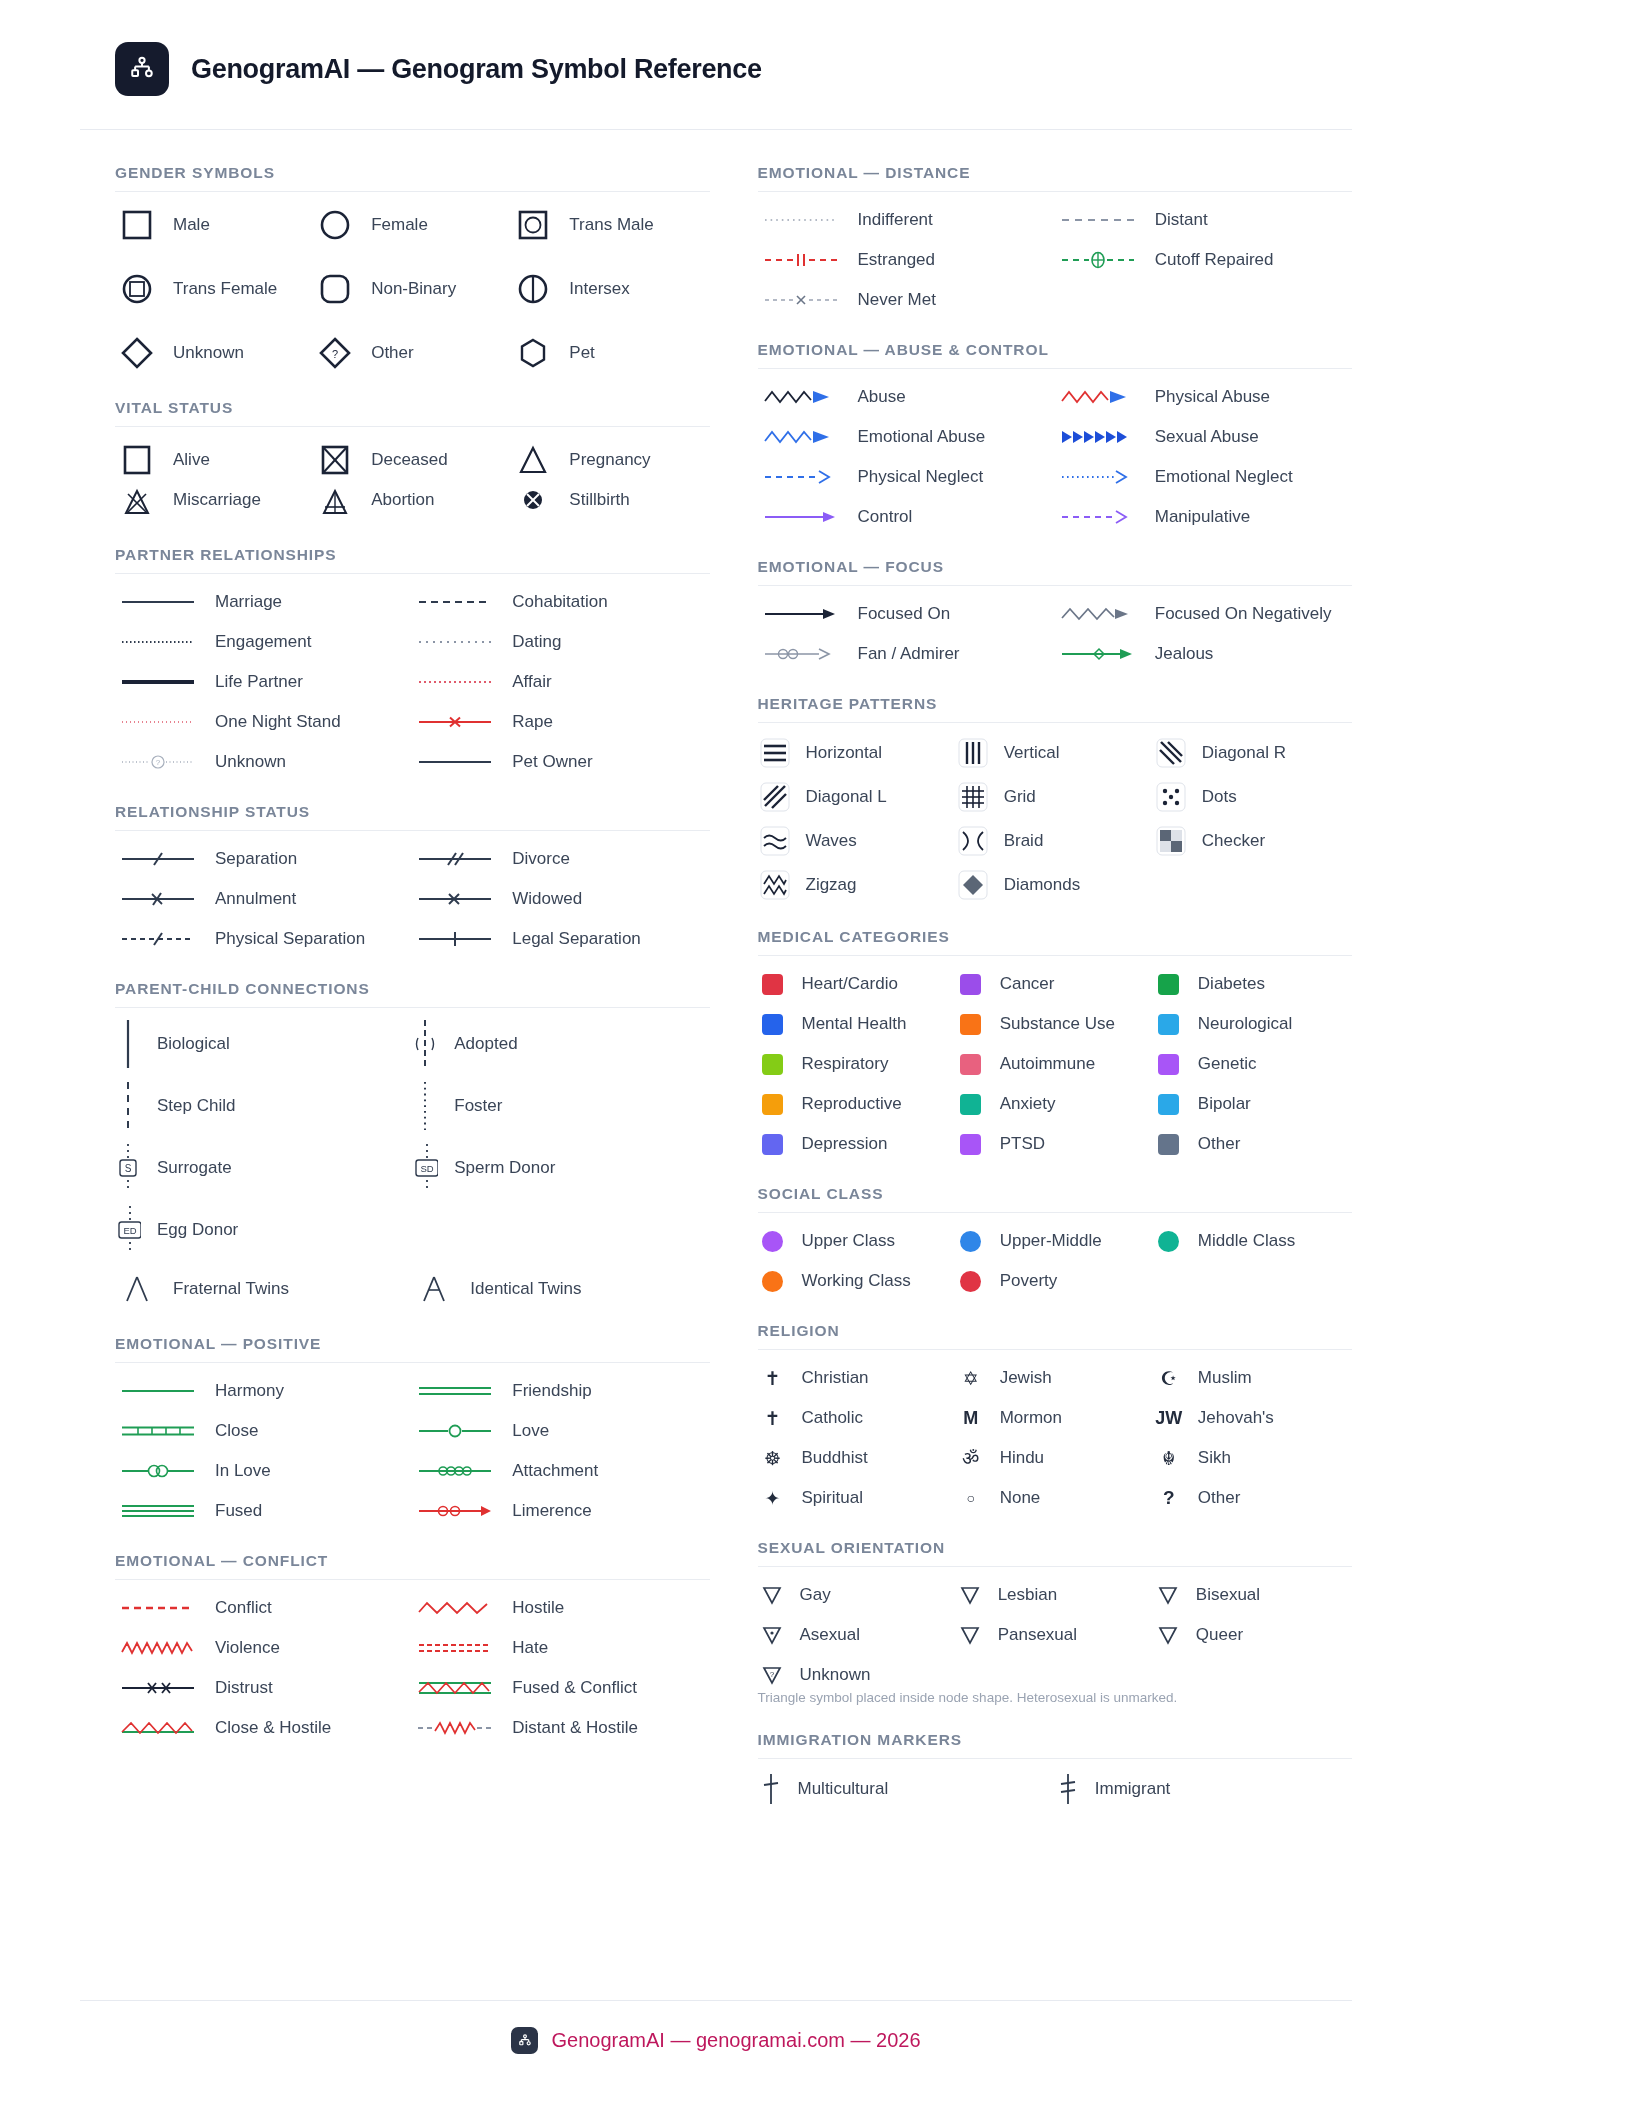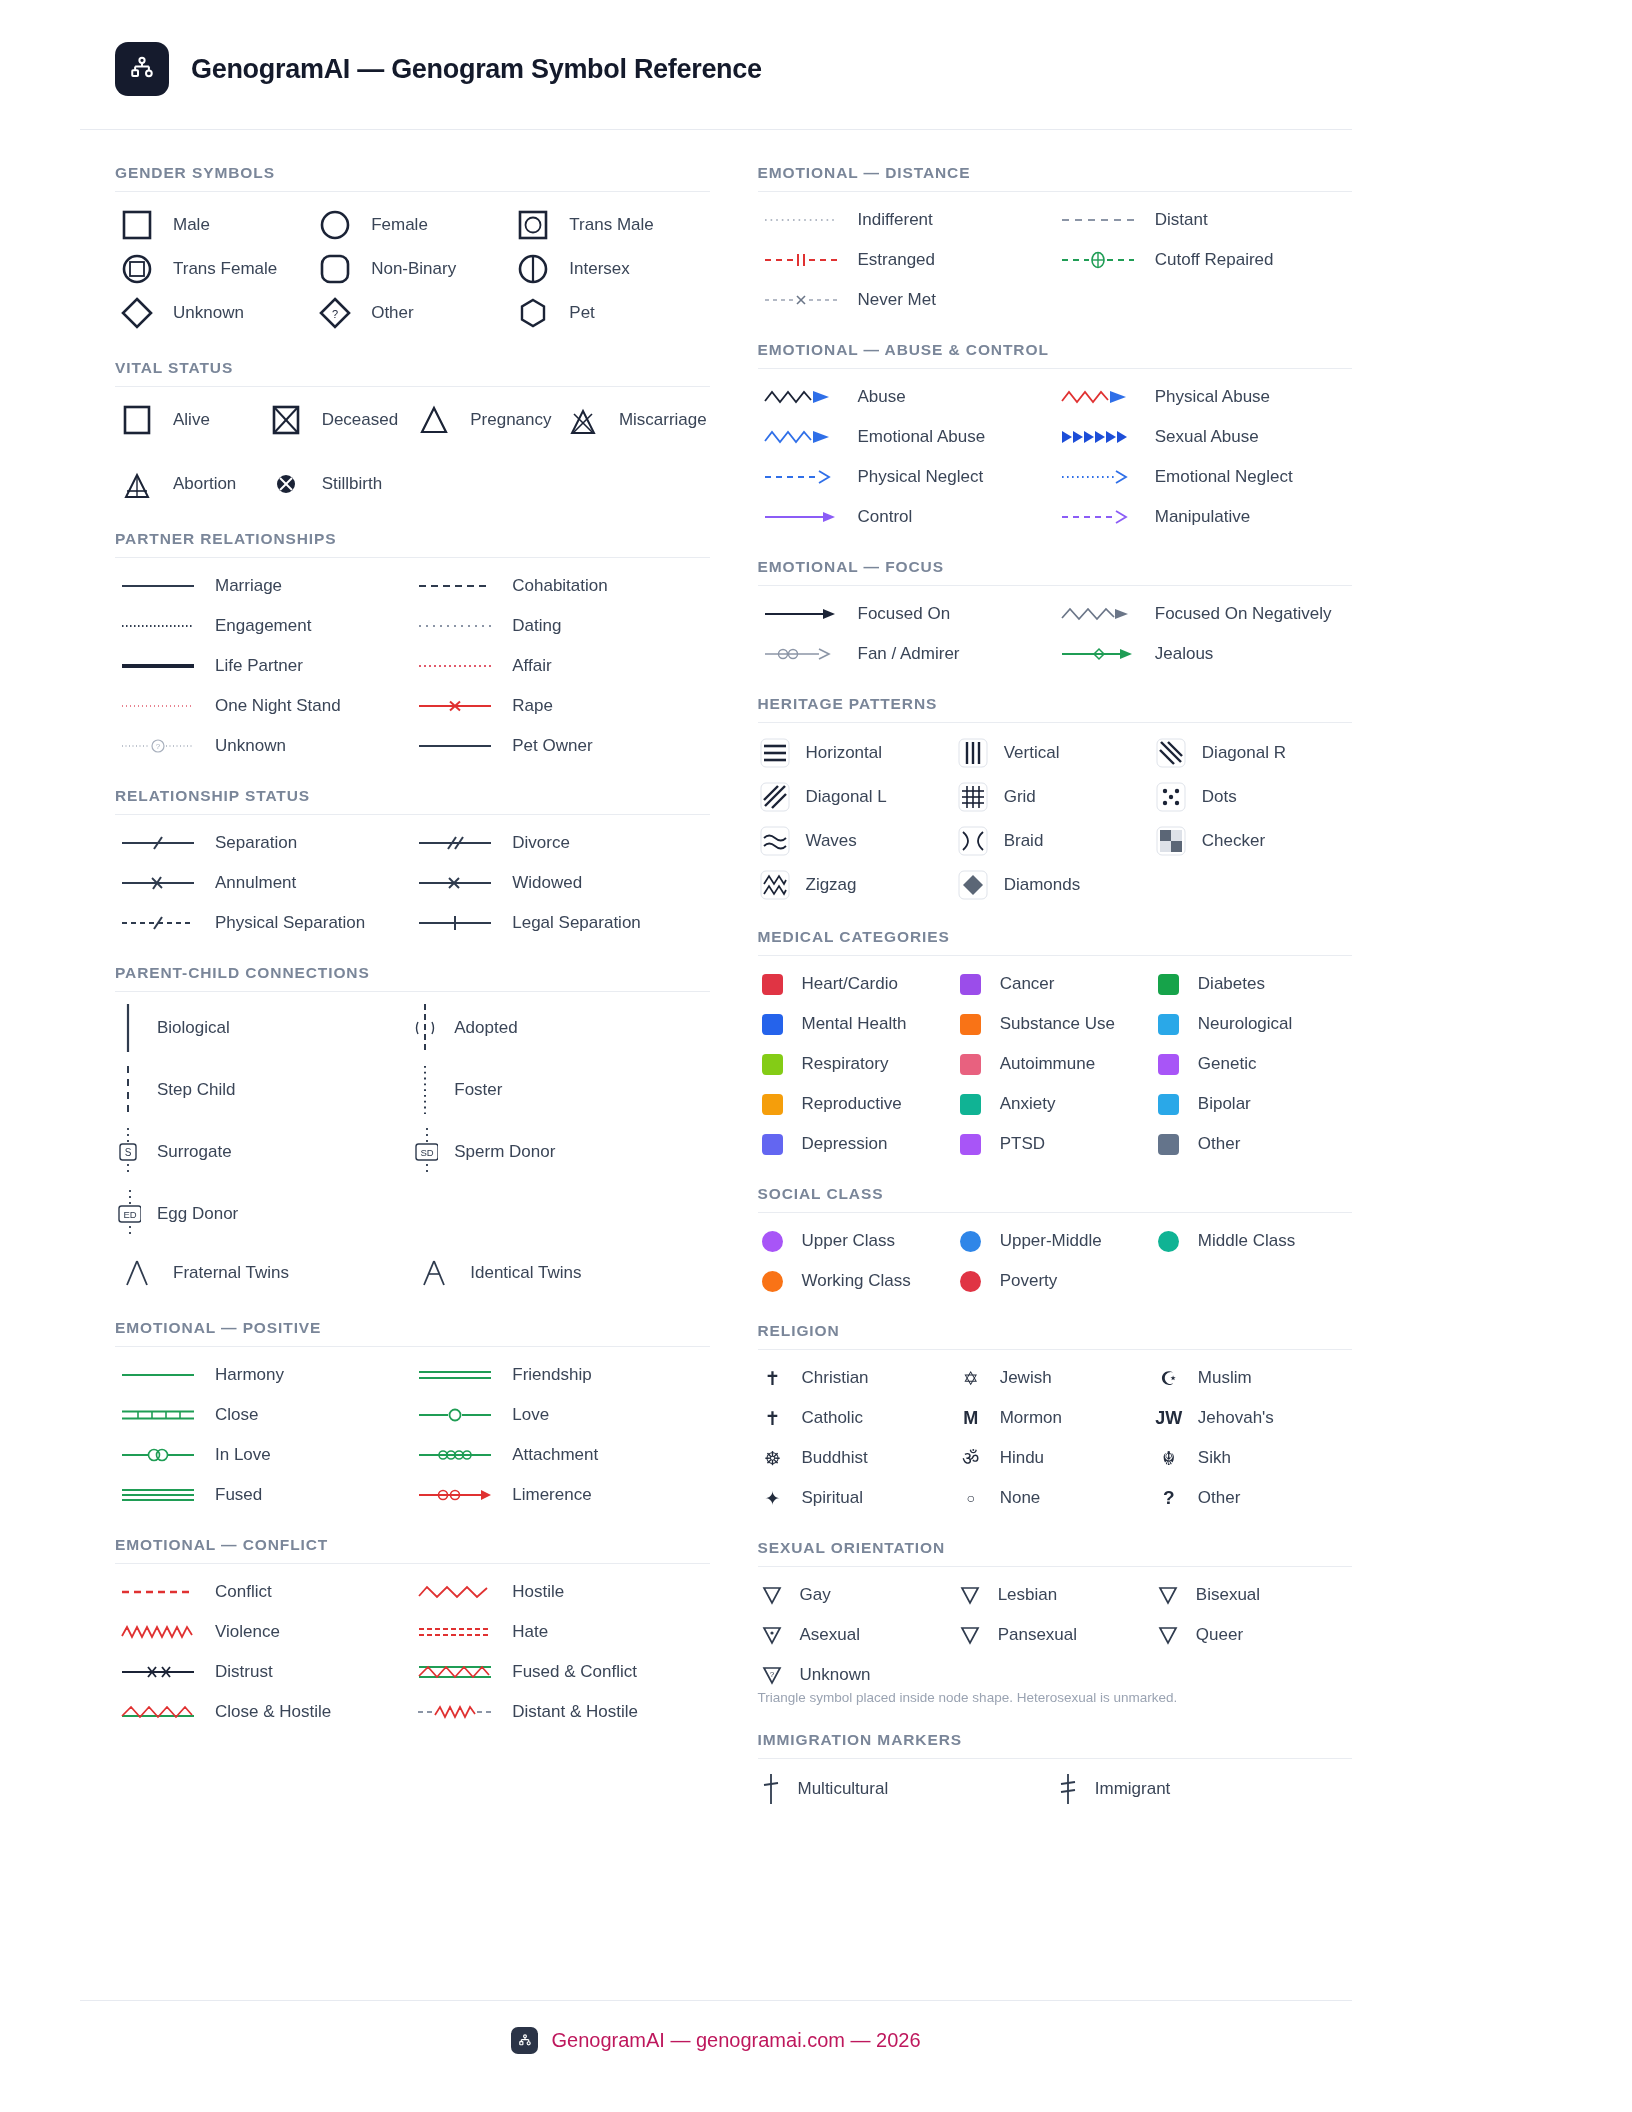--- a/index.html
+++ b/index.html
@@ -43,22 +43,22 @@
   .sw-line  { width:86px; height:22px; }
   .sw-vert  { width:26px; height:52px; }
   .sw-pat   { width:34px; height:34px; }
   .sw-chip  { width:30px; }
   .sw-glyph { width:30px; text-align:center; font-size:19px; color:#232c3d; }
   .sw-tri   { width:28px; }
 
   .chip { width:21px; height:21px; border-radius:4px; display:block; }
   .dot  { width:21px; height:21px; border-radius:50%; display:block; }
 
-  .gender-grid { display:grid; grid-template-columns: 1fr 1fr 1fr; row-gap:4px; }
-  .vital-grid  { display:grid; grid-template-columns: 1fr 1fr 1fr 1fr; row-gap:24px; }
+  .gender-grid { display:grid; grid-template-columns: 1fr 1fr 1fr; row-gap:24px; }
+  .vital-grid  { display:grid; grid-template-columns: 1fr 1fr 1fr; row-gap:0; }
 
   .pc-grid { display:grid; grid-template-columns: 1fr 1fr; row-gap:16px; }
   .pc-item { display:flex; align-items:center; gap:16px; height:46px; }
   .pc-item .lbl { font-size:17px; color:#3a4557; }
 
   .twins { display:grid; grid-template-columns:1fr 1fr; margin-top:16px; }
 
   .note { font-size:13.5px; color:#9aa3b2; }
 
   

